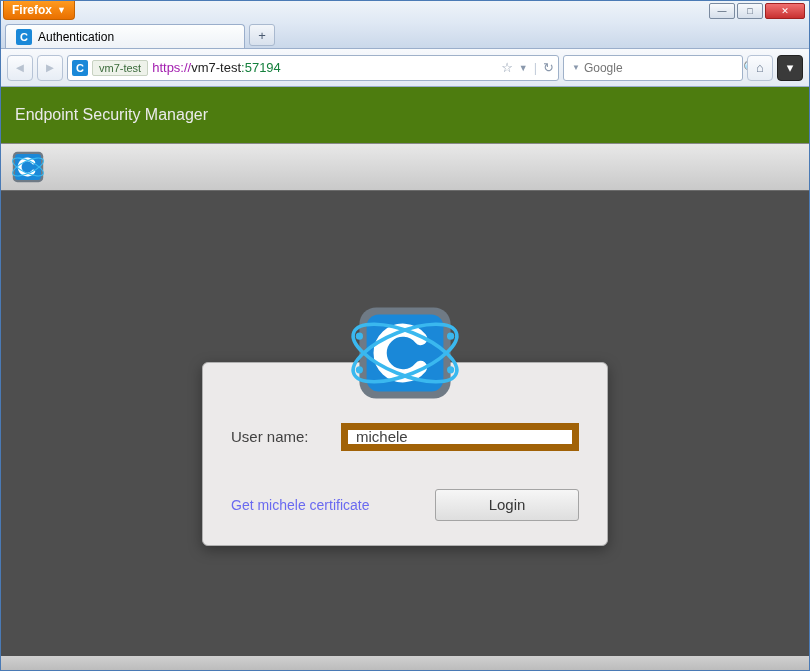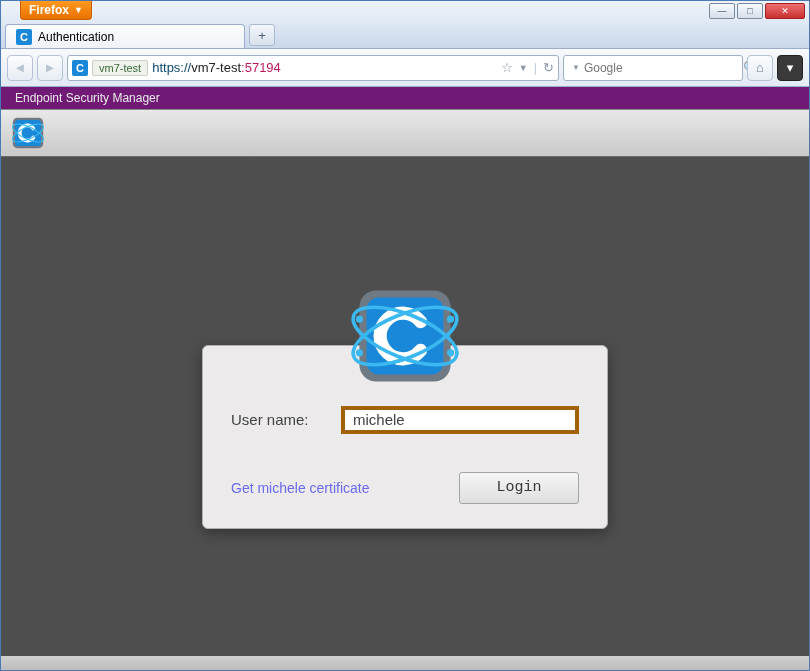--- a/index.html
+++ b/index.html
@@ -23,21 +23,21 @@
   }
   .firefox-btn {
     background: linear-gradient(#ff9a1f, #e97000);
     color: #fff;
     font-weight: bold;
     font-size: 12px;
     padding: 2px 8px;
     border: 1px solid #c56200;
     border-top: none;
     border-radius: 0 0 4px 4px;
-    margin-left: 19px;
+    margin-left: 2px;
     display: flex;
     align-items: center;
     gap: 5px;
     cursor: pointer;
   }
   .firefox-btn .caret {
     font-size: 9px;
   }
   .window-controls {
     position: absolute;
@@ -194,23 +194,23 @@
   
   .content {
     height: calc(671px - 22px - 26px - 38px - 2px);
     background: #4e4e4e;
     padding: 0;
     display:flex;
     flex-direction:column;
   }
   .app-title {
     color: #eaeaea;
-    font-size: 12px;
-    padding: 4px 14px;
-    background: #701a75;
+    font-size: 16px;
+    padding: 19px 14px;
+    background: #4d7c0f;
   }
   .app-header {
     height: 48px;
     background: linear-gradient(#e8e8e8, #c9c9c9);
     display: flex;
     align-items: center;
     padding: 0 8px;
     border-top: 1px solid #888;
     border-bottom: 1px solid #6a6a6a;
   }
@@ -248,48 +248,47 @@
     align-items: center;
   }
   .form-row label {
     width: 110px;
     font-size: 15px;
     color: #424242;
   }
   .form-row input {
     flex: 1;
     height: 28px;
-    border: 4px solid #a16207;
+    border: 7px solid #a16207;
     background: #fff;
     font-size: 15px;
     padding: 0 8px;
     color: #424242;
   }
   .card-footer {
     display: flex;
     align-items: center;
     justify-content: space-between;
     margin-top: 38px;
   }
   .cert-link {
     color: #6a6af0;
     font-size: 14px;
     text-decoration: none;
     cursor: pointer;
   }
   .login-btn {
-    width: 120px;
+    width: 144px;
     height: 32px;
     background: linear-gradient(#f6f6f6, #dedede);
     border: 1px solid #a4a4a4;
     border-radius: 3px;
     font-size: 15px;
     color: #383838;
     cursor: pointer;
-    font-family: Liberation Mono, monospace;
   }
   .footer-strip {
     height: 14px;
     background: linear-gradient(#d0d0d0, #bcbcbc);
   }
 </style>
 </head>
 <body>
 
 <div class="titlebar">
@@ -317,23 +316,23 @@
     <span>◄</span>
   </div>
   <div class="nav-btn disabled">
     <span>►</span>
   </div>
 
   <div class="urlbar">
     <div class="favicon">C</div>
     <div class="id-block">vm7-test</div>
     <div style="flex:1;display:flex;font-size:13px;">
-      <span style="color:#0c4a6e">https://</span>
+      <span style="color:#a21caf">https://</span>
       <span class="url-host">vm7-test</span>
-      <span style="color:#be185d">:57194</span>
+      <span style="color:#15803d">:57194</span>
     </div>
     <div class="right-icons">
       <span>☆</span>
       <span style="font-size:9px;">▼</span>
       <span style="color:#c5cedb">|</span>
       <span>↻</span>
     </div>
   </div>
 
   <div class="searchbar">

